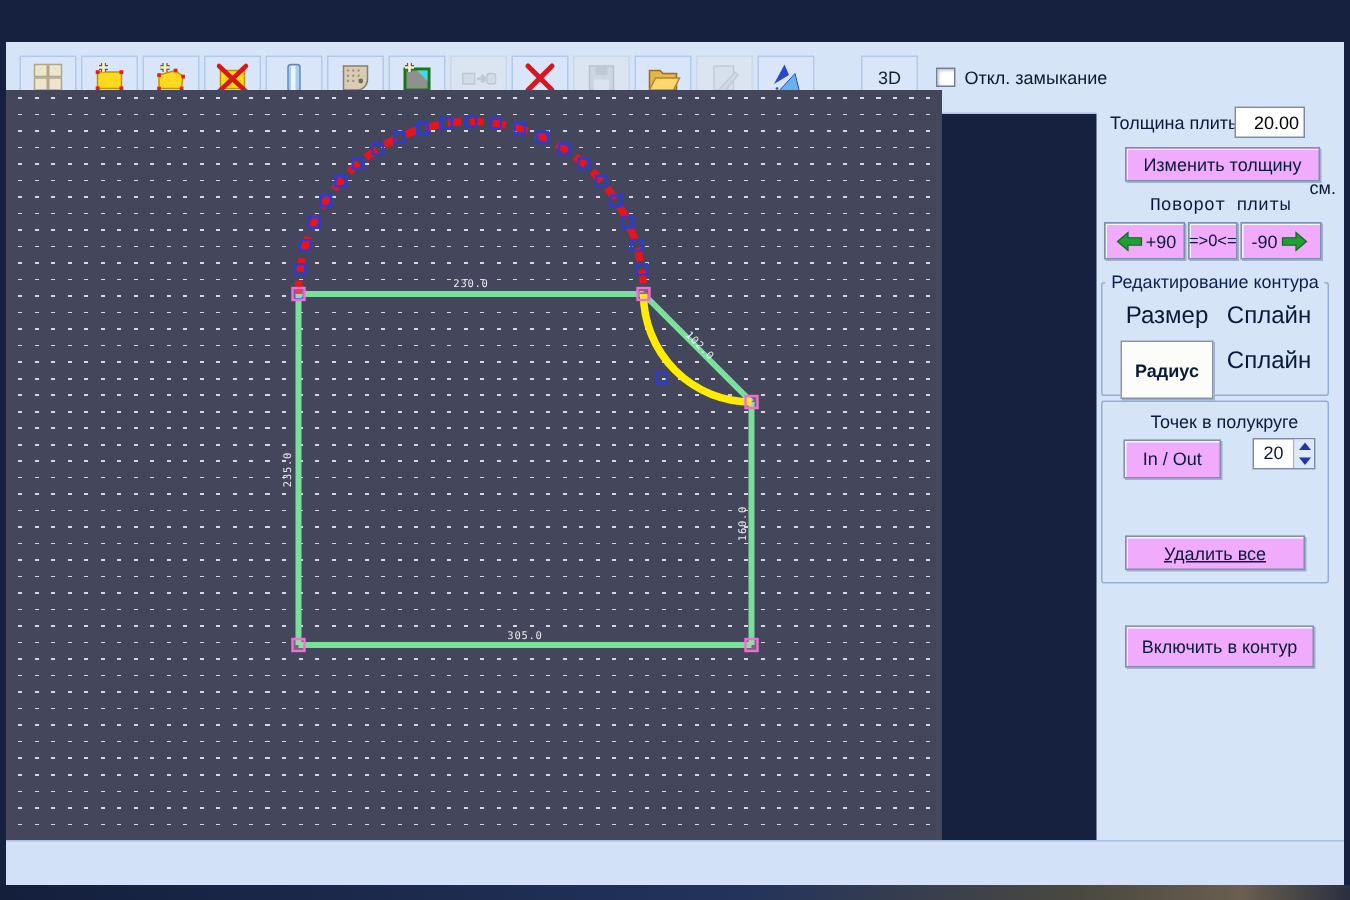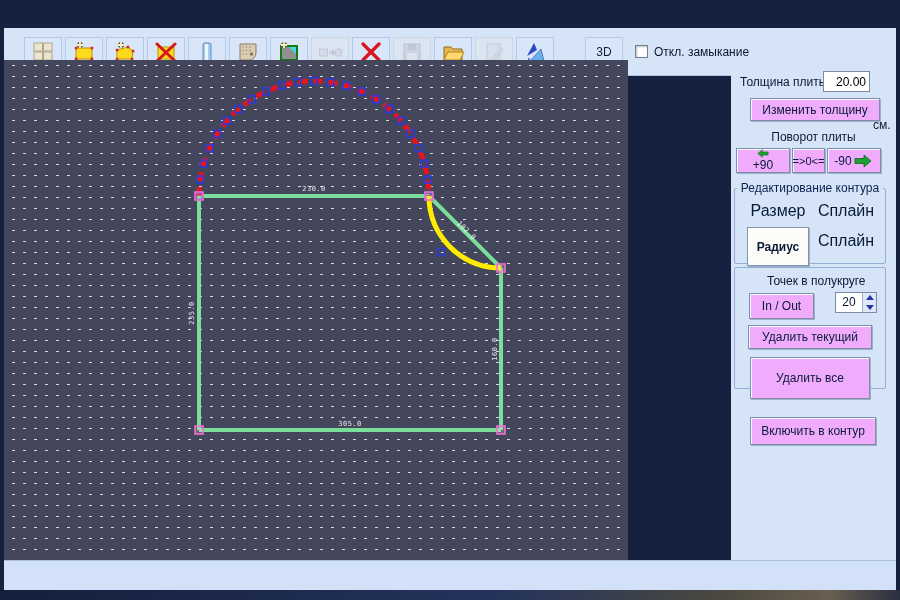--- a/index.html
+++ b/index.html
@@ -32,21 +32,21 @@
   .glyph-max { width:9px; height:8px; border:2px solid #fff; outline:1px solid #5c636d; background:transparent; }
   .glyph-close { width:11px; height:11px; position:relative; }
   .glyph-close:before,.glyph-close:after { content:""; position:absolute; left:-1px; top:4px;
     width:13px; height:3px; background:#fff; border-radius:1px; box-shadow:0 0 1px #7a2012; }
   .glyph-close:before { transform:rotate(45deg); }
   .glyph-close:after  { transform:rotate(-45deg); }
 
   
   .toolbar { position:absolute; left:4px; top:28px; width:892px; height:48px;
     background:#d6e4f8; border-bottom:1px solid #aec4e4;
-    display:flex; align-items:center; padding-left:20px; }
+    display:flex; align-items:center; padding-left:9px; }
   .tbtn { width:38px; height:29px; margin-right:3px; flex:0 0 auto;
     background:#d9e6f9; border:1px solid #b2c9ea;
     display:flex; align-items:center; justify-content:center; }
   .tbtn.disabled { opacity:.42; filter:grayscale(85%); }
   .tbtn svg { display:block; }
   .btn-3d { width:38px; height:29px; margin-left:28px; background:#d9e6f9;
     border:1px solid #b2c9ea; font-size:12px; color:#10203a;
     display:flex; align-items:center; justify-content:center; }
   .chk-wrap { display:flex; align-items:center; margin-left:12px; }
   .cb { width:13px; height:13px; background:#fff; border:1px solid #6f7e96;
@@ -280,23 +280,23 @@
   </div>
 
   <div class="panel">
 
     <div class="plabel" style="left:9px; top:15px;">Толщина плиты</div>
     <input class="thick-input" value="20.00" style="">
     <div class="plabel" style="left:142px; top:15px;margin-top:43px;">см.</div>
 
     <div class="pbtn" style="left:19px; top:38px; width:130px; height:23px;">Изменить толщину</div>
 
-    <div class="plabel" style="left:0; top:70px; width:165px; text-align:center;">Поворот плиты</div>
-
-    <div class="pbtn rot-btn" style="left:5px; top:88px; width:54px; height:25px;flex-direction:column;">
+    <div class="plabel" style="left:0; top:70px; width:165px; text-align:center;font-family:Liberation Mono, monospace;">Поворот плиты</div>
+
+    <div class="pbtn rot-btn" style="left:5px; top:88px; width:54px; height:25px;">
       <svg width="18" height="14" viewBox="0 0 18 14">
         <polygon points="8,1 8,4.5 17,4.5 17,9.5 8,9.5 8,13 1,7" fill="#1f9e33" stroke="#0d6a1c" stroke-width="0.8"></polygon>
       </svg>
       <span>+90</span>
     </div>
     <div class="pbtn" style="left:61px; top:88px; width:33px; height:25px; font-size:11px;">=&gt;0&lt;=</div>
     <div class="pbtn rot-btn" style="left:96px; top:88px; width:54px; height:25px;">
       <span>-90</span>
       <svg width="18" height="14" viewBox="0 0 18 14">
         <polygon points="10,1 10,4.5 1,4.5 1,9.5 10,9.5 10,13 17,7" fill="#1f9e33" stroke="#0d6a1c" stroke-width="0.8"></polygon>
@@ -318,22 +318,21 @@
         <div class="spin-btns">
           <div class="spin-up">
               <div class="tri-up"></div>
             </div>
           <div class="spin-down">
               <div class="tri-down"></div>
             </div>
         </div>
       </div>
       <div class="pbtn" style="left:14px; top:25px; width:65px; height:26px;">In / Out</div>
-      <div class="pbtn" style="left:13px; top:57px; width:124px; height:24px;">Удалить текущий</div>
-      <div class="pbtn" style="left:15px; top:89px; width:120px; height:42px;">Удалить все</div>
+      <div class="pbtn" style="left:15px; top:89px; width:120px; height:23px;text-decoration:underline;">Удалить все</div>
     </div>
 
     <div class="pbtn" style="left:19px; top:357px; width:126px; height:28px;">Включить в контур</div>
   </div>
 
   <div class="statusbar"></div>
   <div class="frame-bottom"></div>
 </div>
 
 </body></html>

